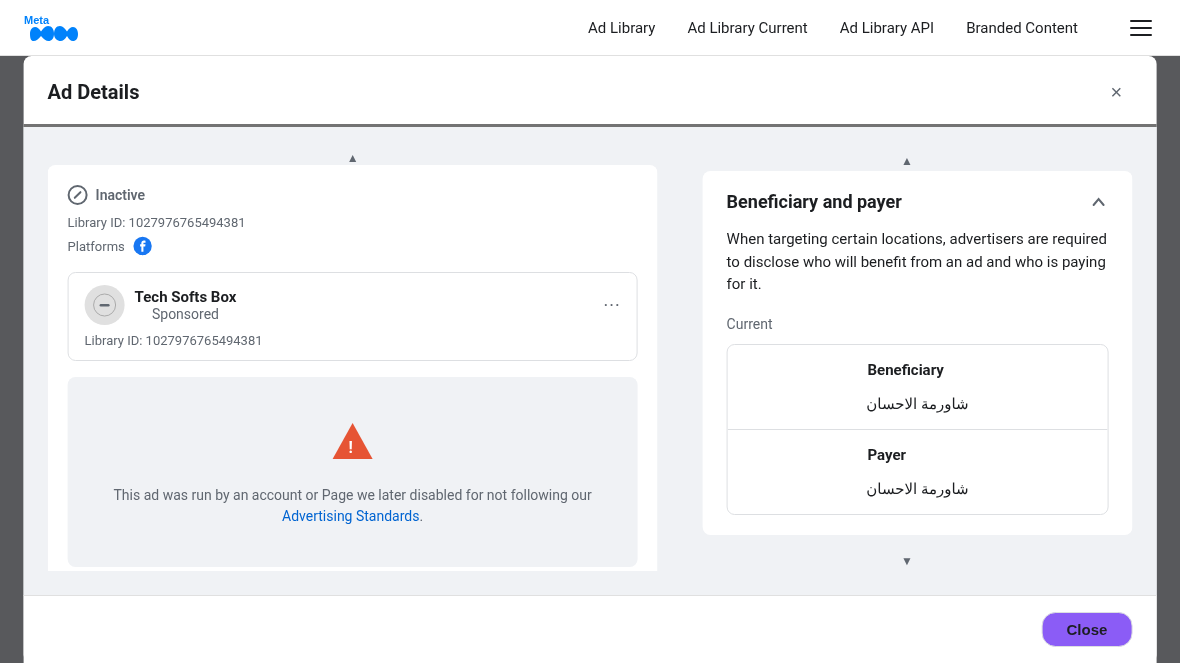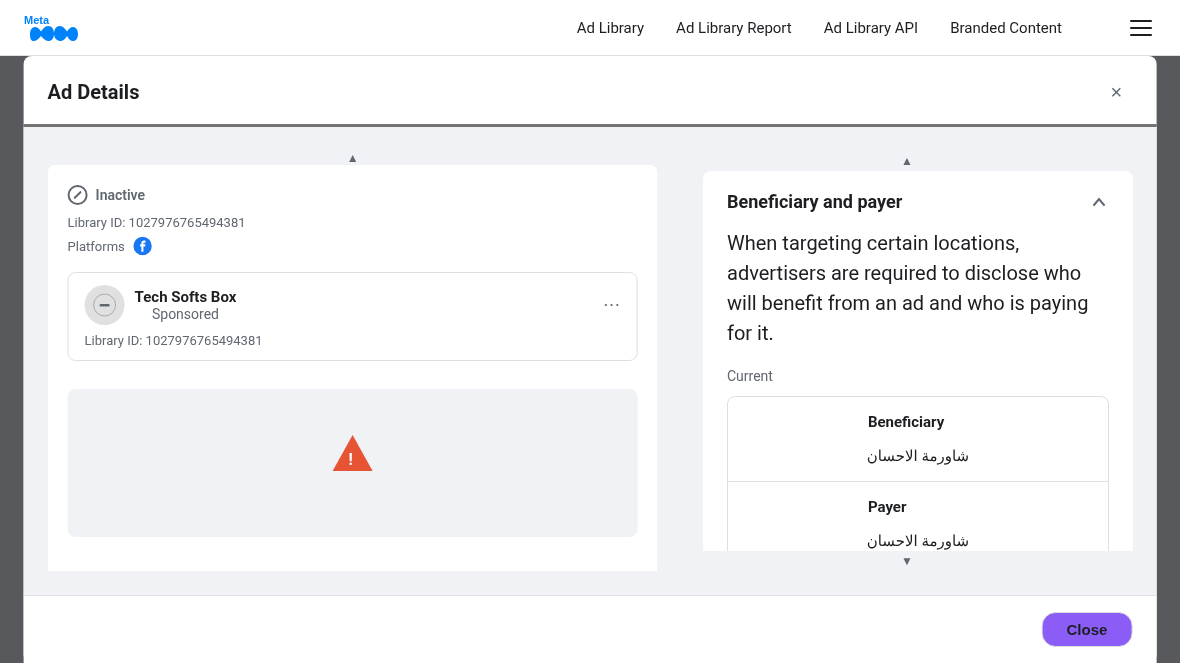--- a/index.html
+++ b/index.html
@@ -12,21 +12,21 @@
       position: relative;
     }
 
     
     .navbar {
       background: #fff;
       height: 56px;
       display: flex;
       align-items: center;
       padding: 0 24px;
-      gap: 48px;
+      gap: 32px;
       border-bottom: 1px solid #e0e0e0;
       position: relative;
       z-index: 10;
     }
     .navbar-logo {
       display: flex;
       align-items: center;
     }
     .navbar-logo svg {
       width: 60px;
@@ -192,21 +192,21 @@
     .fb-icon {
       width: 20px;
       height: 20px;
     }
 
     
     .ad-card {
       border: 1px solid #dddfe2;
       border-radius: 8px;
       padding: 12px 16px;
-      margin-bottom: 28px;
+      margin-bottom: 16px;
     }
     .ad-card-header {
       display: flex;
       align-items: center;
       justify-content: space-between;
       margin-bottom: 8px;
     }
     .ad-card-profile {
       display: flex;
       align-items: center;
@@ -299,21 +299,21 @@
     .collapse-btn {
       background: none;
       border: none;
       cursor: pointer;
       color: #606770;
       font-size: 18px;
       display: flex;
       align-items: center;
     }
     .beneficiary-description {
-      font-size: 20px;
+      font-size: 15px;
       color: #1c1e21;
       line-height: 1.5;
       margin-bottom: 20px;
     }
     .beneficiary-current-label {
       font-size: 14px;
       color: #606770;
       margin-bottom: 12px;
     }
 
@@ -387,21 +387,21 @@
   <div class="navbar-logo">
     <svg viewBox="0 0 60 32" fill="none" xmlns="http://www.w3.org/2000/svg">
 
       <path d="M6 22C6 18 8 15 11 15C13.5 15 15 16.5 17 19.5C19 16.5 21 14 24 14C28 14 30 17.5 30 22C30 26.5 27.5 29 24.5 29C22 29 20 27.5 17 24C14 27.5 12.5 29 9.5 29C7 29 6 26.5 6 22Z" fill="#0082FB"></path>
       <path d="M30 22C30 17.5 32 14 36 14C39 14 41 16.5 43 19.5C45 16.5 46.5 15 49 15C52 15 54 18 54 22C54 26.5 52 29 49 29C46.5 29 45 27.5 43 24C41 27.5 39 29 36.5 29C33.5 29 30 26.5 30 22Z" fill="#0082FB"></path>
       <text x="0" y="12" font-size="11" fill="#0082FB" font-family="Arial" font-weight="bold">Meta</text>
     </svg>
   </div>
   <div class="navbar-links">
     <a class="navbar-link">Ad Library</a>
-    <a class="navbar-link">Ad Library Report</a>
+    <a class="navbar-link">Ad Library Current</a>
     <a class="navbar-link">Ad Library API</a>
     <a class="navbar-link">Branded Content</a>
   </div>
   <div class="navbar-menu-icon">
     <span></span>
     <span></span>
     <span></span>
   </div>
 </nav>
 
@@ -457,20 +457,23 @@
             </div>
             <div class="ad-card-library-id">Library ID: 1027976765494381</div>
           </div>
 
           <div class="ad-disabled-content">
             
             <svg class="warning-triangle" viewBox="0 0 48 48" fill="none">
               <path d="M24 6L44 42H4L24 6Z" fill="#E4431F" opacity="0.9"></path>
               <text x="20" y="36" font-size="16" fill="white" font-weight="bold">!</text>
             </svg>
+            <p class="ad-disabled-text">
+              <span>This ad was run by an account or Page we later disabled for not following our </span><a href="#">Advertising Standards</a><span>.</span>
+            </p>
           </div>
 
         </div>
       </div>
 
     </div>
 
     <div class="panel-scroll-wrapper" style="flex:1; display:flex; flex-direction:column;">
       <div class="scroll-arrow">▲</div>
       <div class="right-panel">

